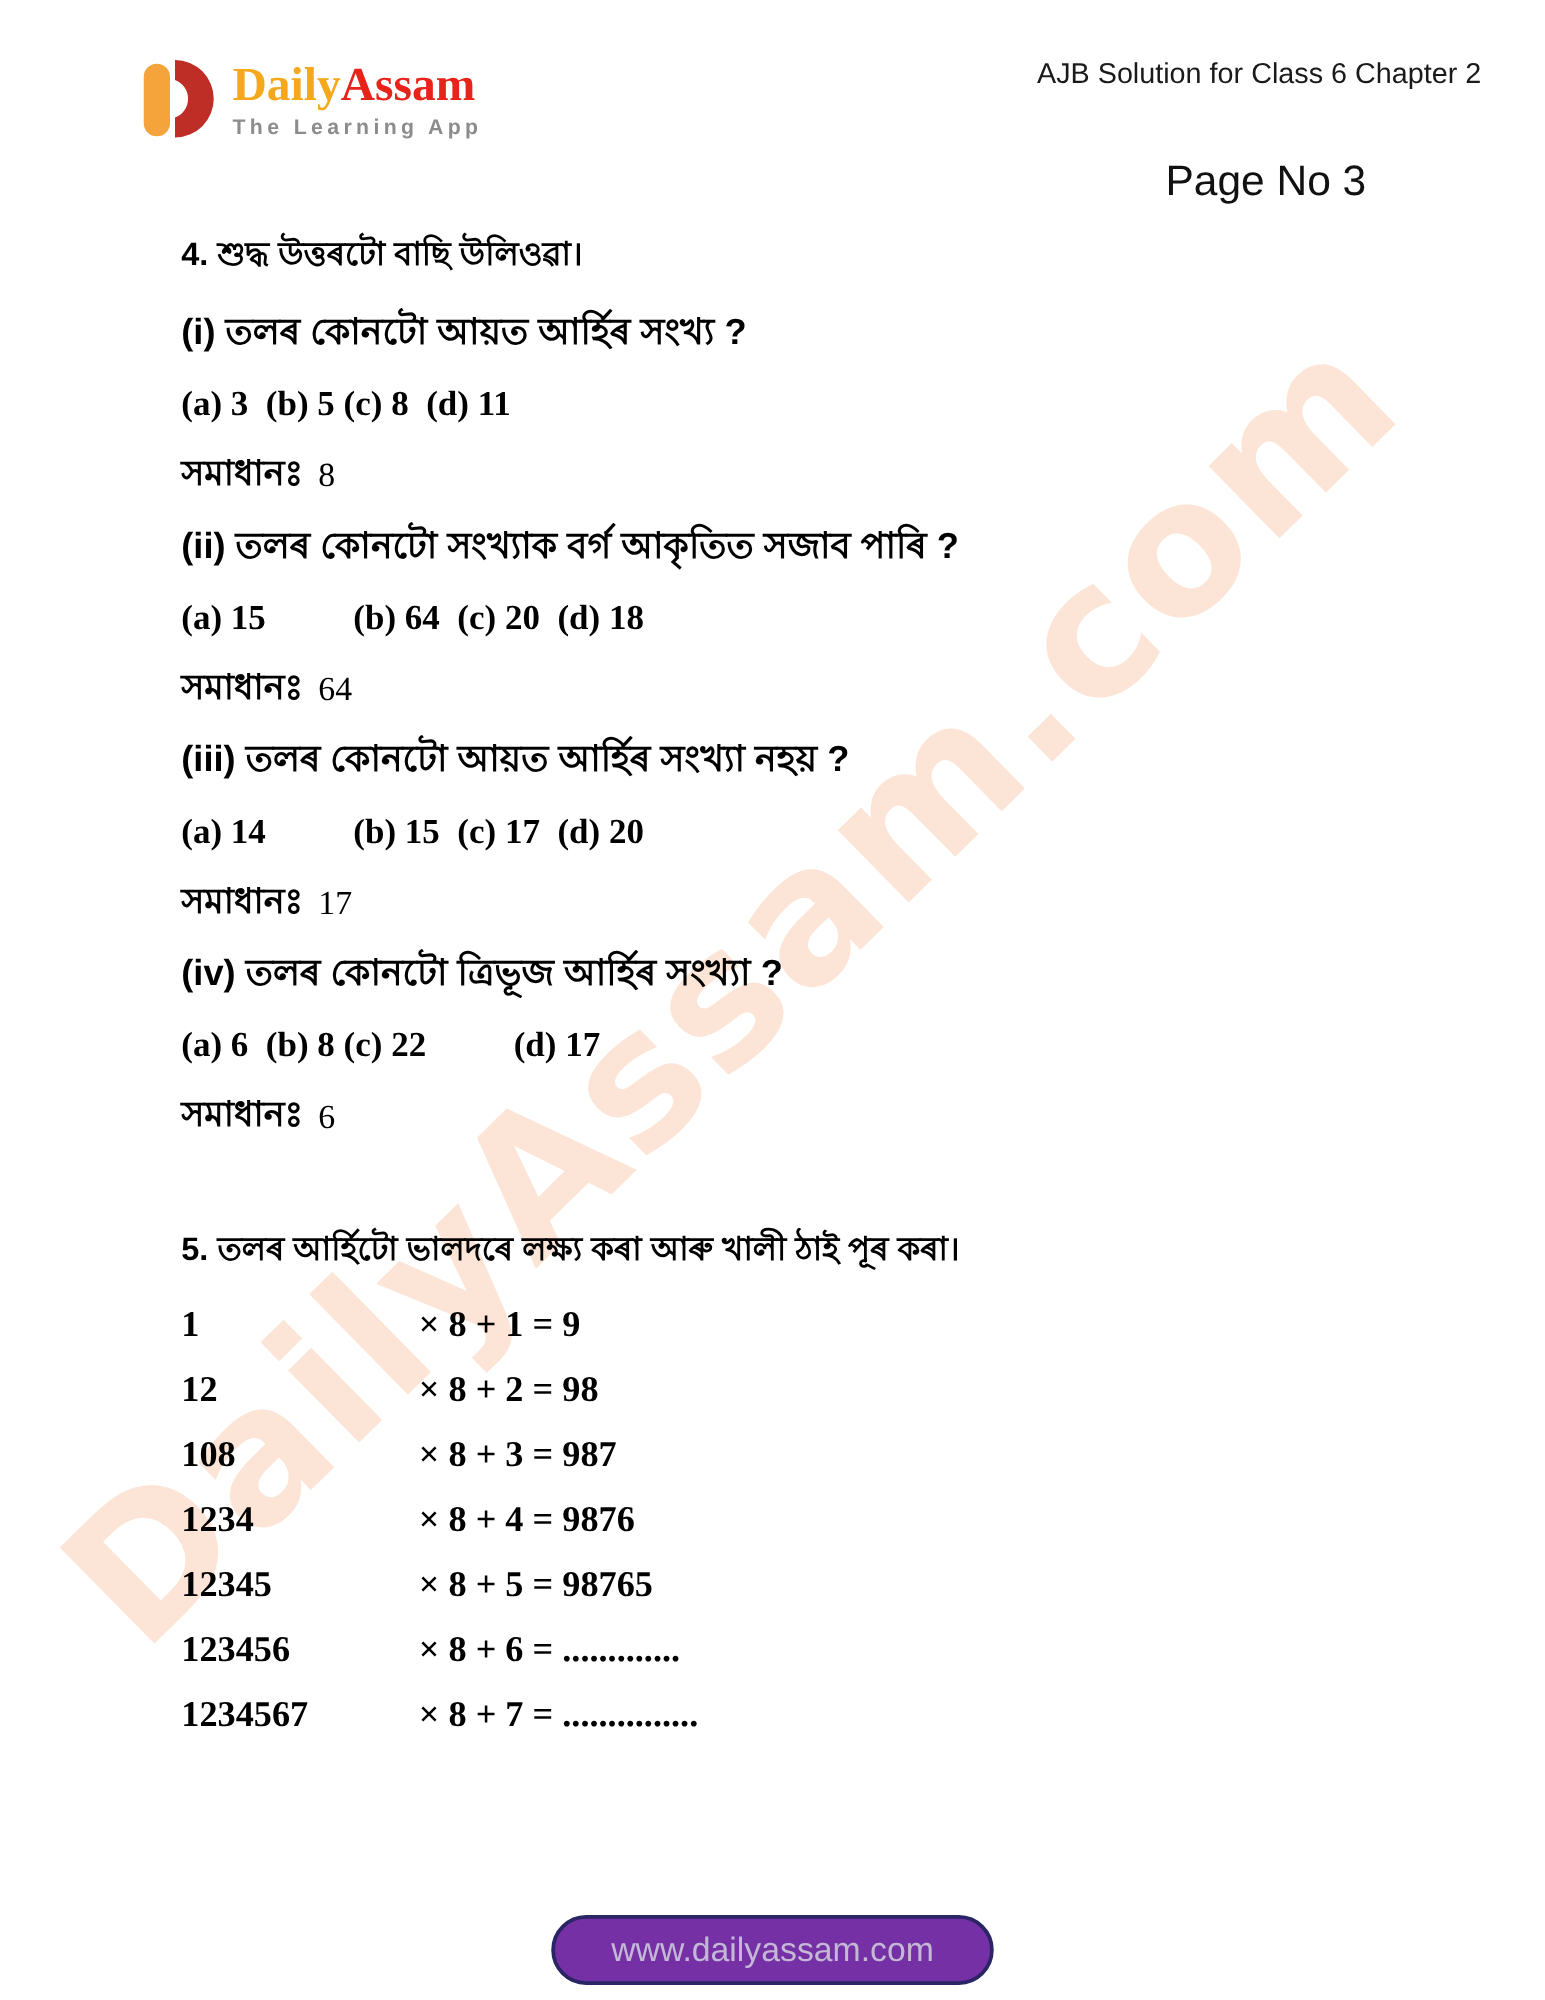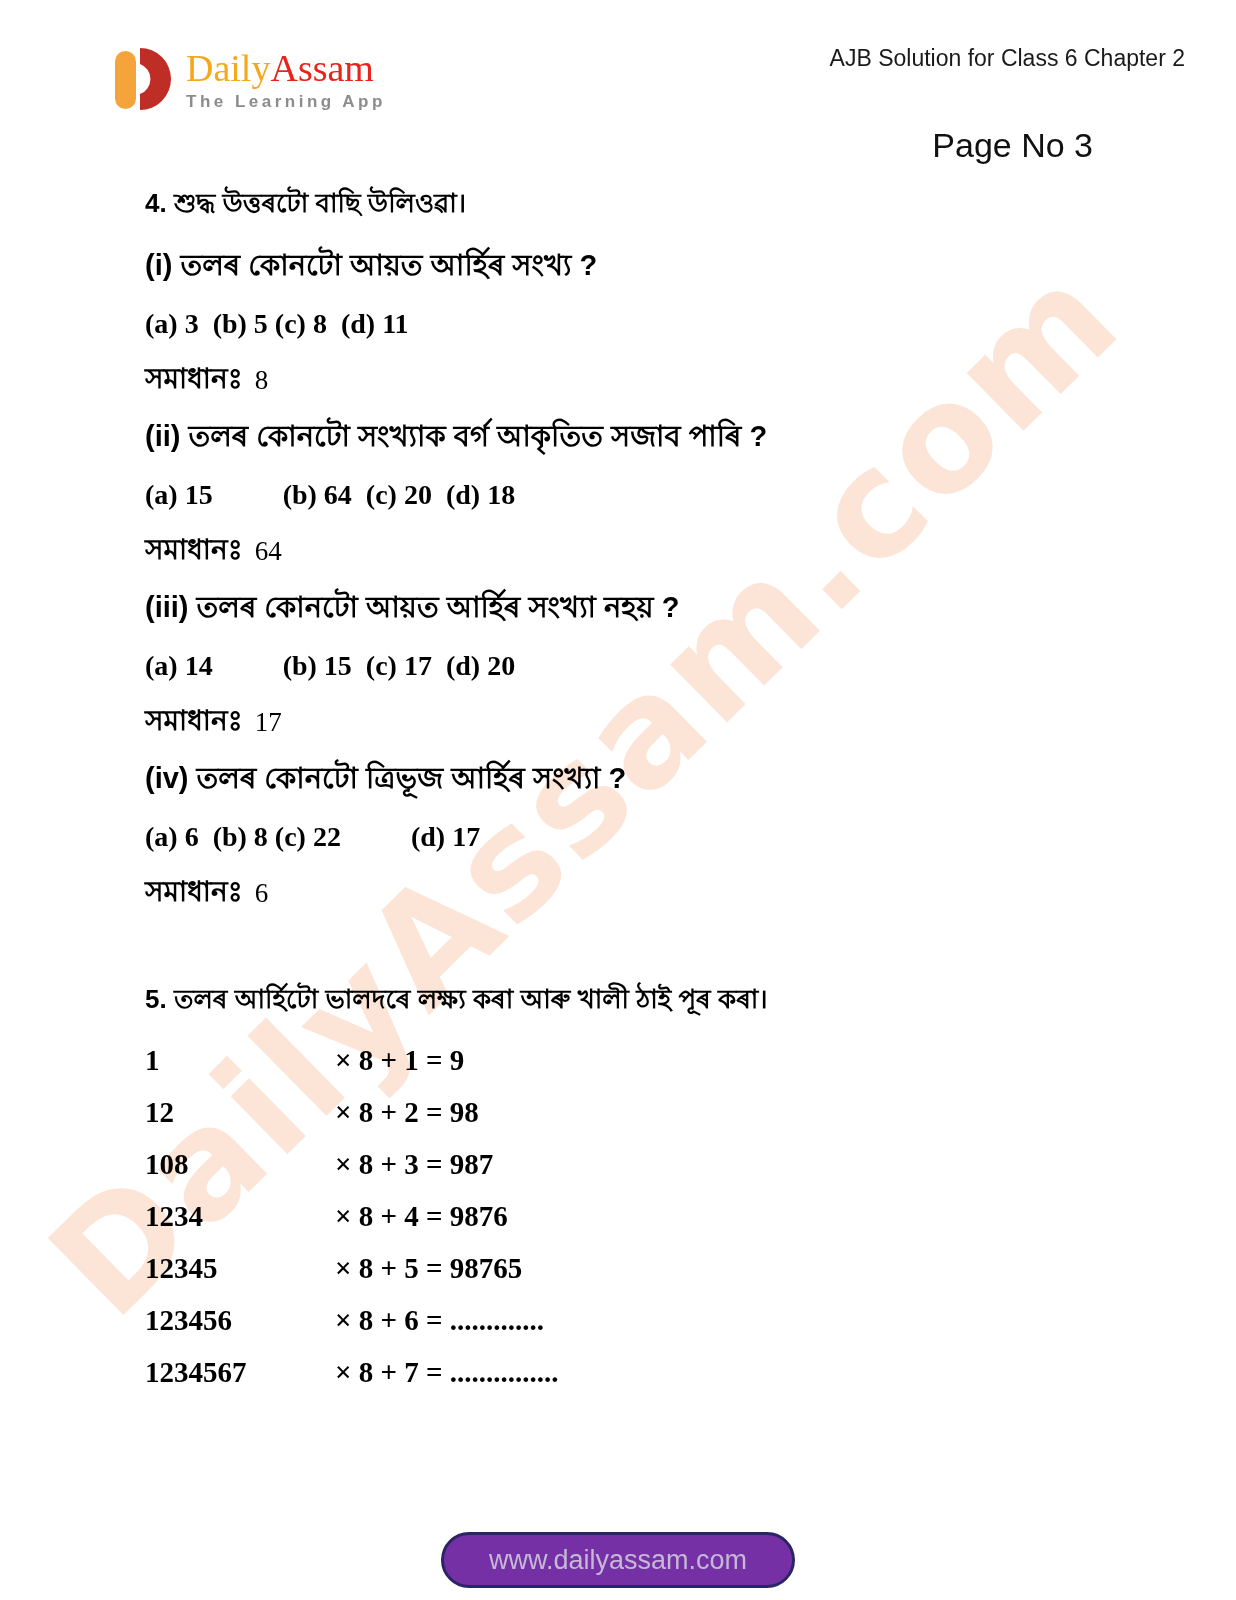--- a/index.html
+++ b/index.html
@@ -34,21 +34,21 @@
   
   .logo-row {
     position:absolute; left:112px; top:46px;
     display:flex; align-items:flex-start; gap:8px;
     z-index:2;
   }
   .logo-mark { width:66px; height:68px; flex:0 0 auto; }
   .brand-text { padding-top:2px; }
   .brand-line {
     font-family:"Liberation Serif", serif;
-    font-weight:normal; font-size:38px; line-height:40px;
+    font-weight:bold; font-size:38px; line-height:40px;
     white-space:nowrap;
   }
   .brand-daily { color:var(--brand-daily, #F5A81C); }
   .brand-assam { color:var(--brand-assam, #E8231A); }
   .brand-tagline {
     margin-top:4px;
     font-size:17px; font-weight:bold;
     letter-spacing:3.5px;
     color:var(--tagline-gray, #8C8C8C);
     white-space:nowrap;

